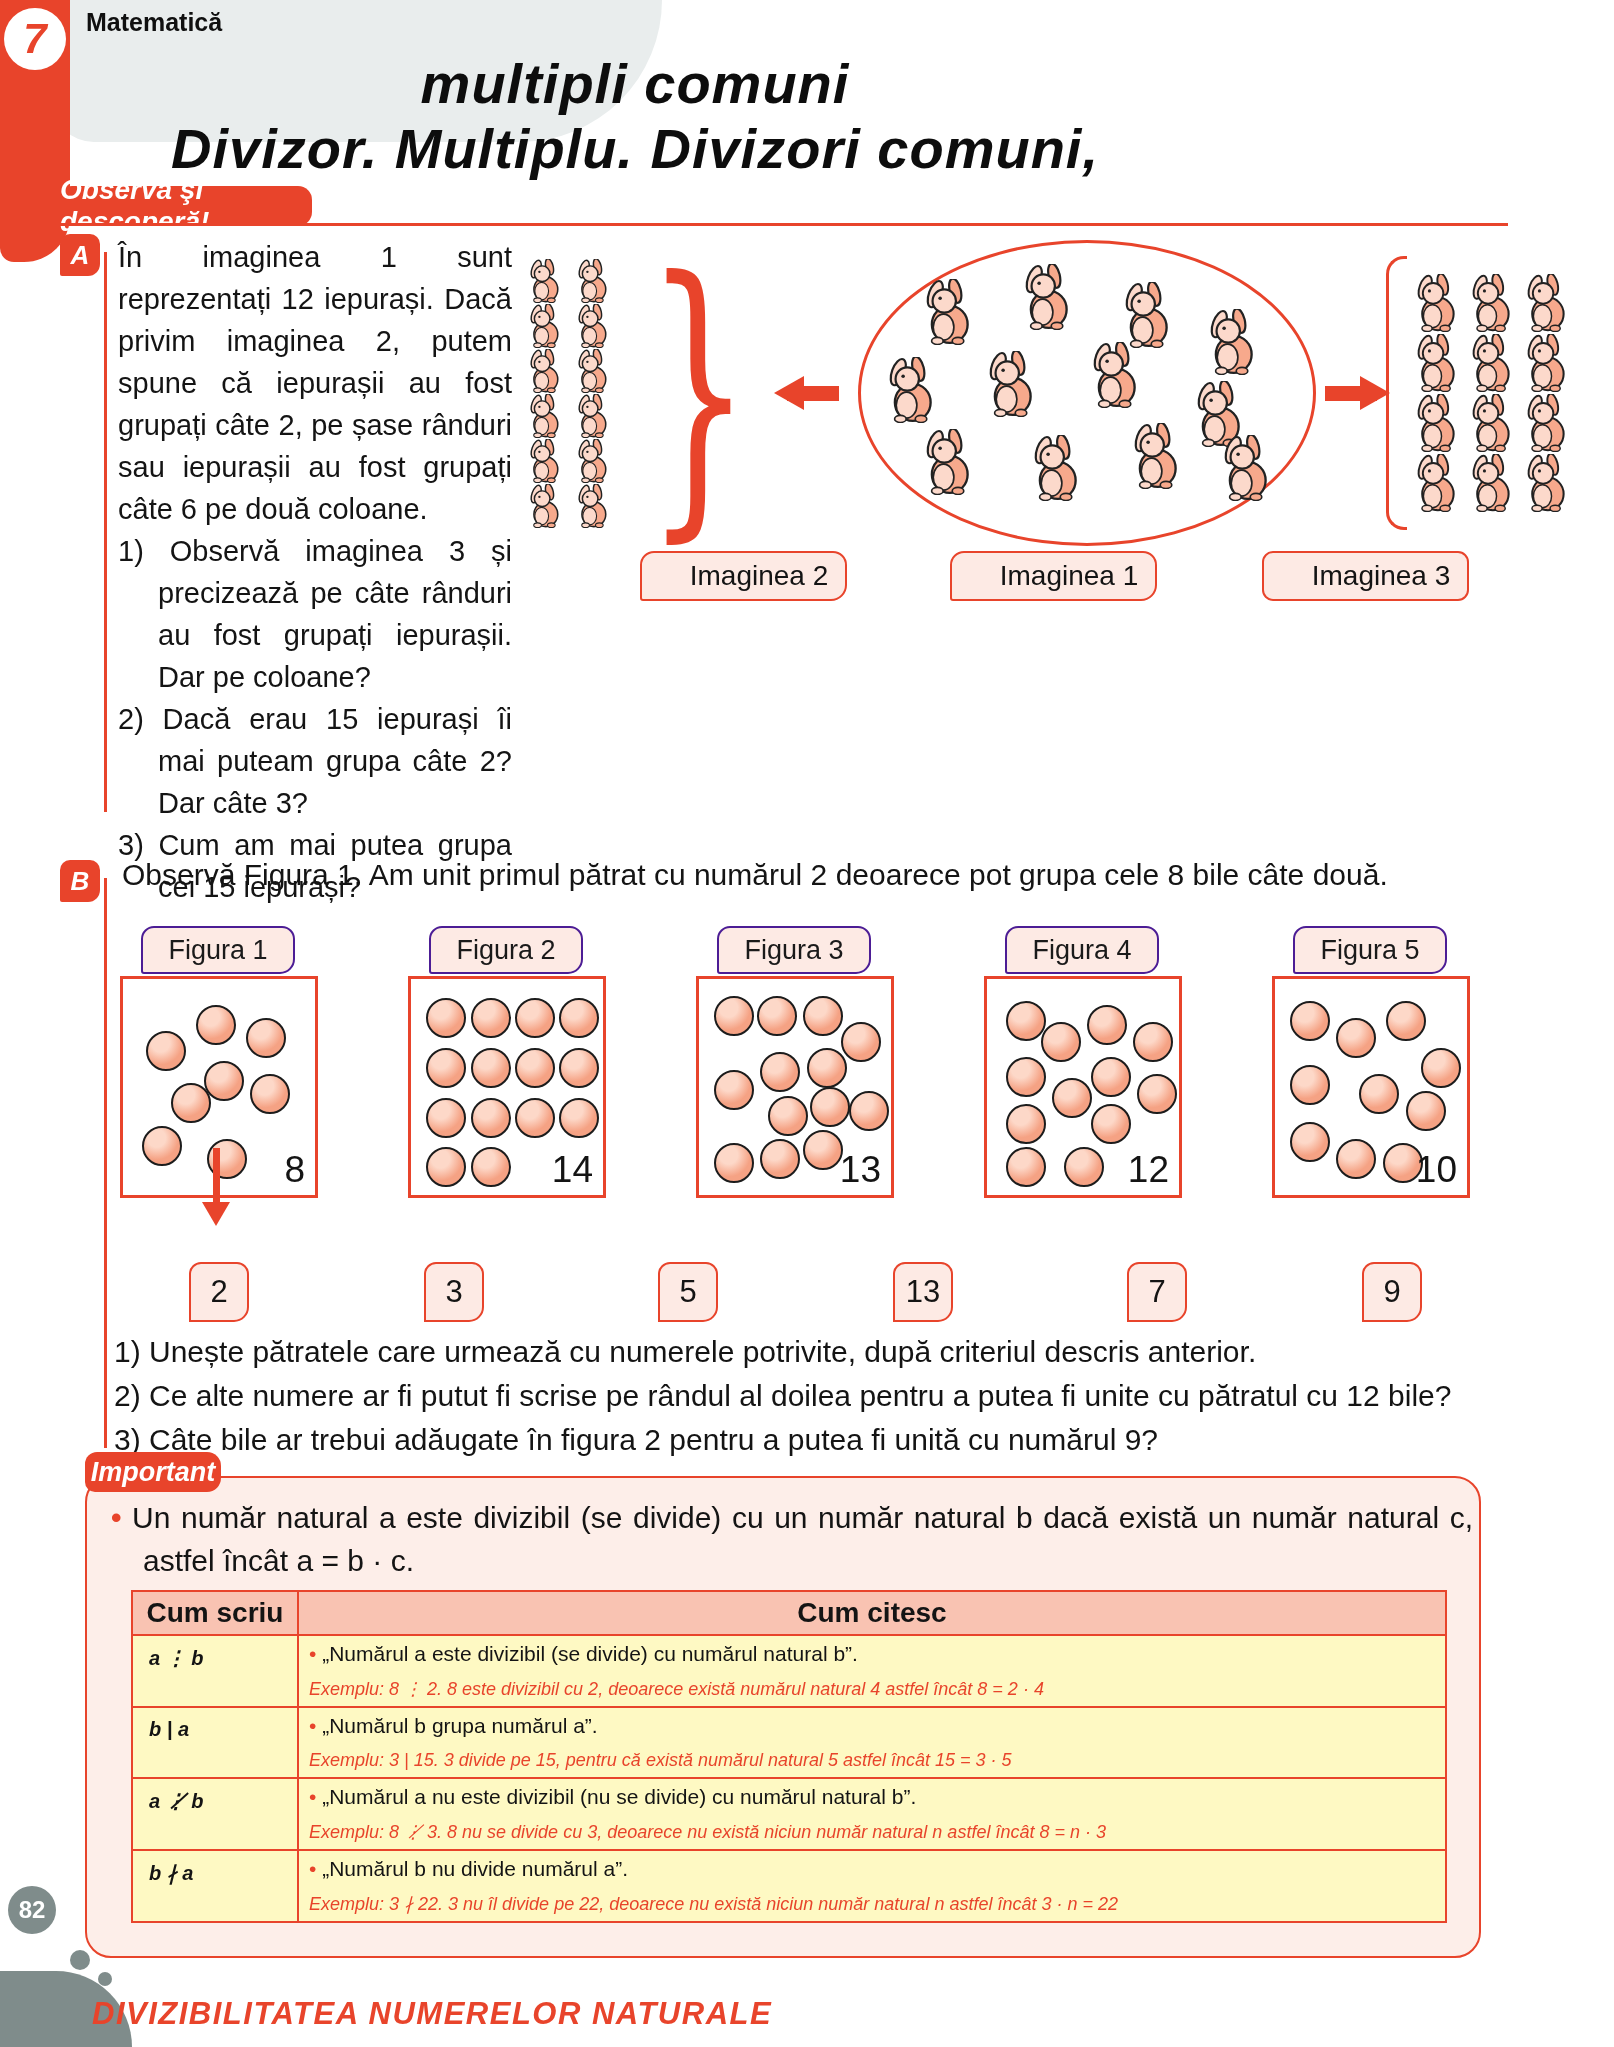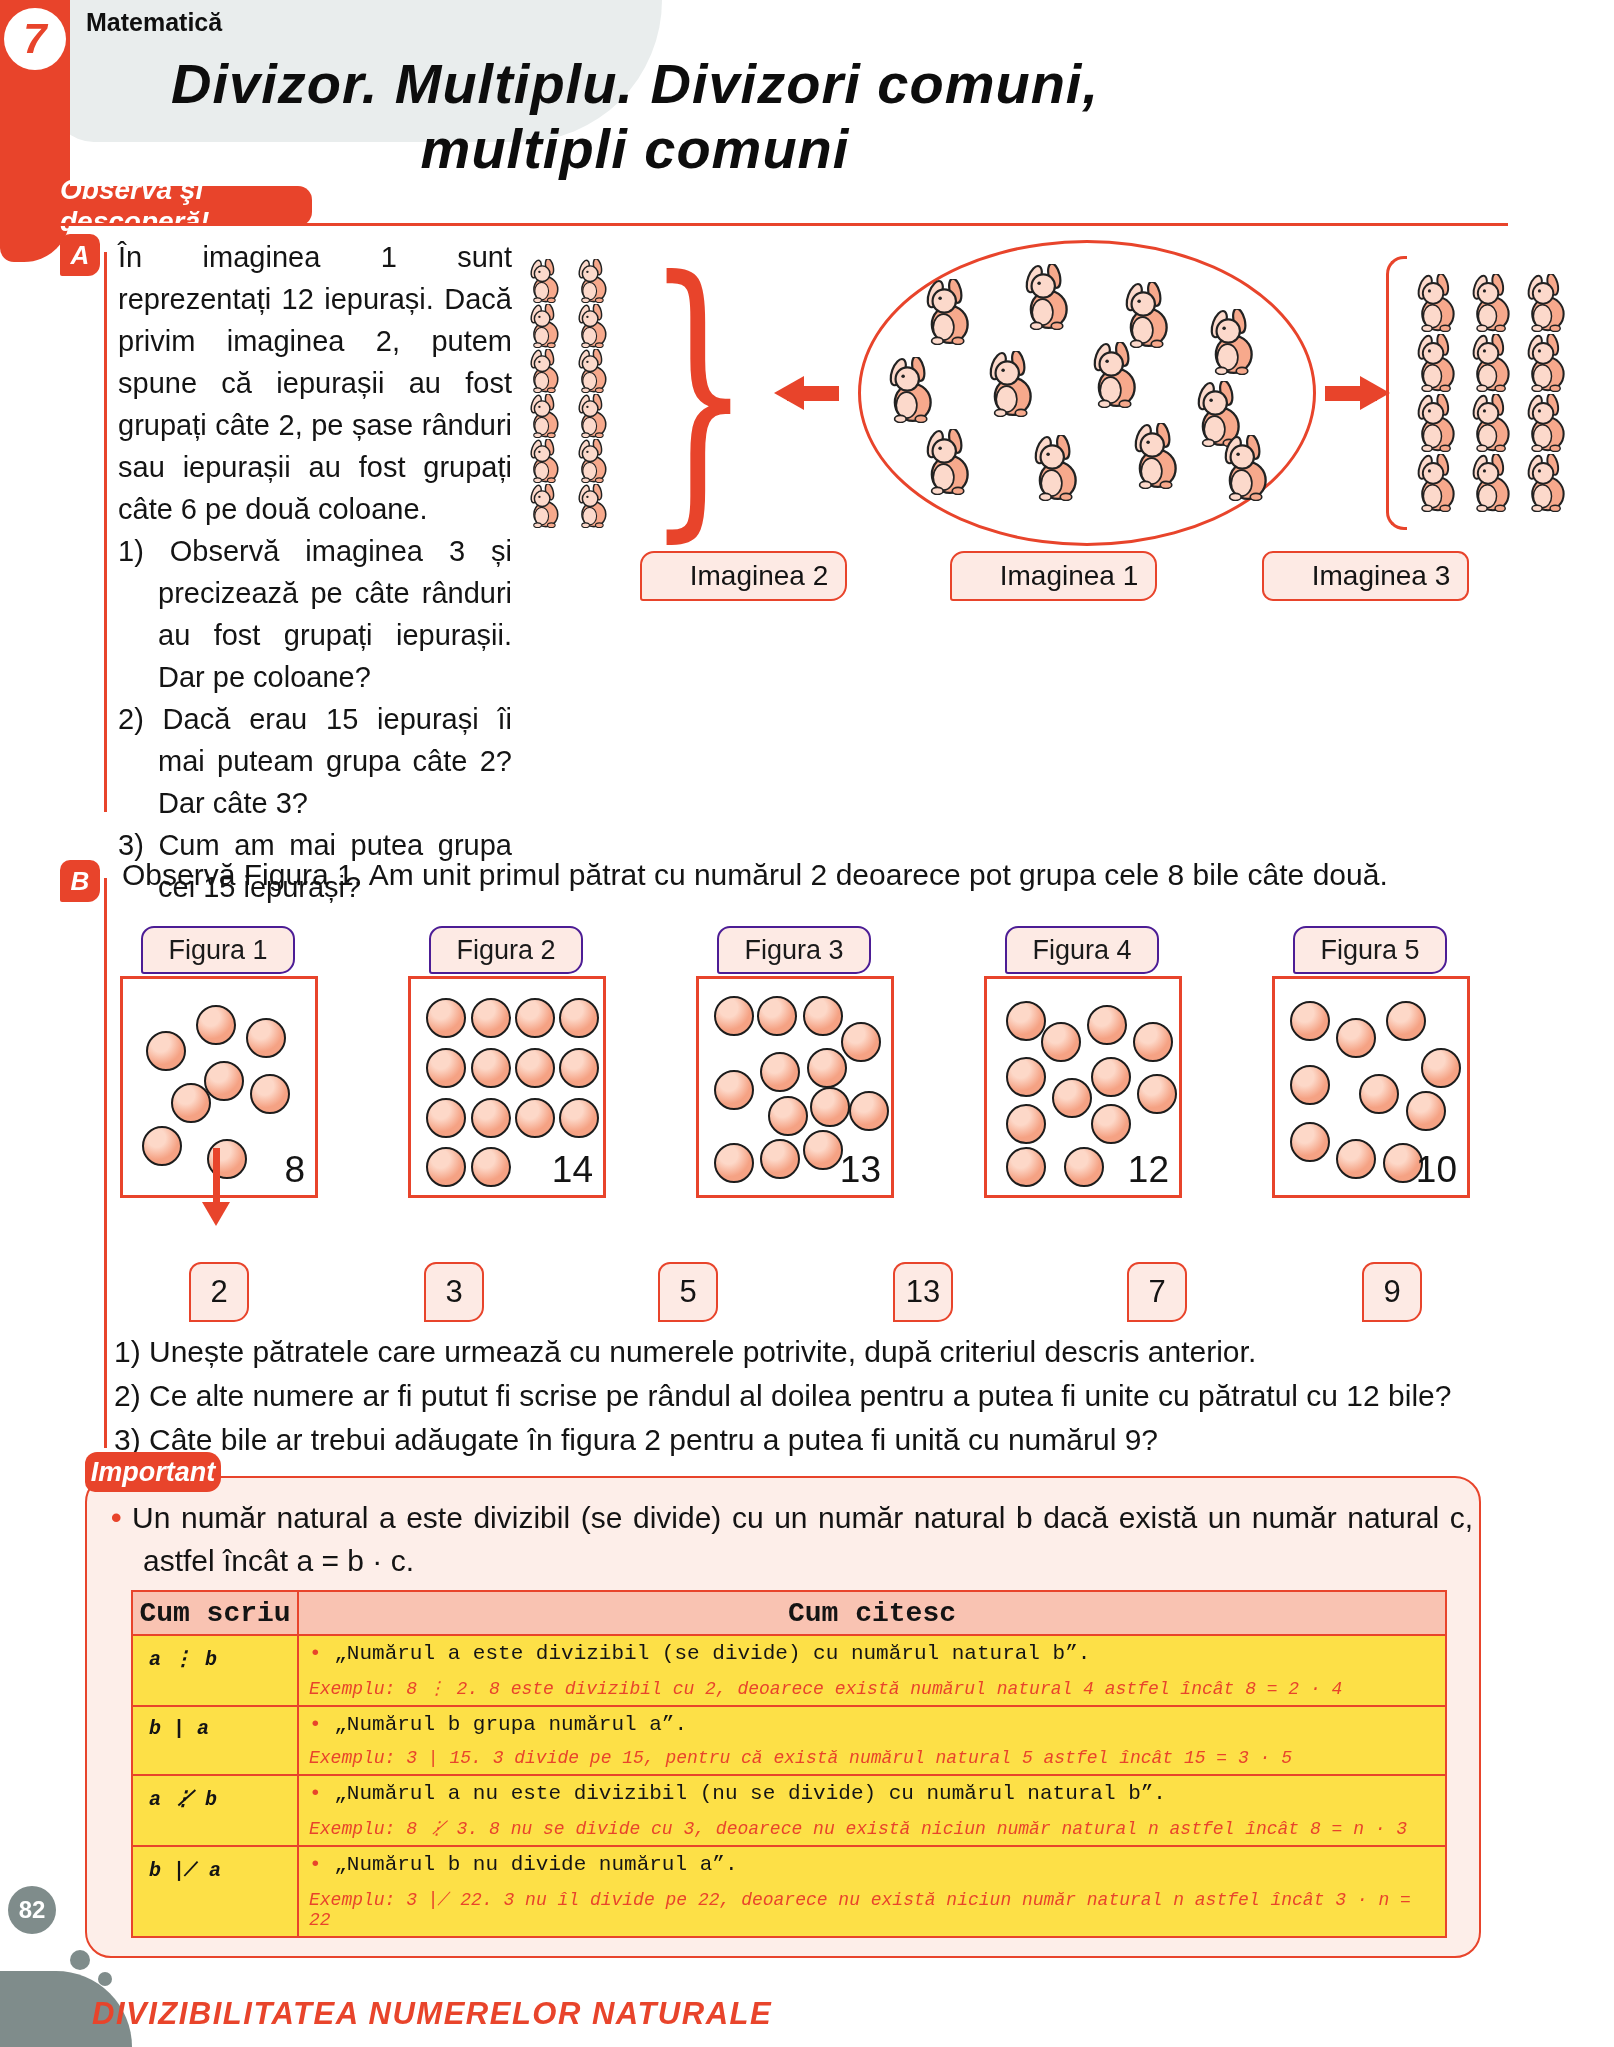--- a/index.html
+++ b/index.html
@@ -80,21 +80,21 @@
   .num-box{width:56px;height:56px;font-size:31px;border-radius:12px 12px 15px 0;top:1262px;}
   .b-questions{position:absolute;top:1330px;left:114px;width:1400px;font-size:30px;line-height:44px;color:#141414;}
 
   
   .important-banner{top:1452px;left:85px;width:136px;height:40px;font-size:27px;z-index:2;}
   .important-panel{position:absolute;top:1476px;left:85px;width:1392px;height:478px;background:#fdeee9;
                    border:2.5px solid #e8442b;border-radius:26px;z-index:1;}
   .bullet-par{position:absolute;top:18px;left:24px;width:1330px;font-size:30px;line-height:43px;
               text-align:justify;padding-left:32px;text-indent:-32px;color:#141414;}
   .bullet-par::before{content:'• ';color:#e8442b;font-weight:bold;}
-  .div-table{position:absolute;top:112px;left:44px;width:1316px;border-collapse:collapse;background:#fde047;font-family:Liberation Mono, monospace;}
+  .div-table{position:absolute;top:112px;left:44px;width:1316px;border-collapse:collapse;background:#fef9c3;}
   .div-table th,.div-table td{border:2px solid #e8442b;}
   .div-table th{background:#f9c3b2;font-size:28px;font-weight:bold;color:#141414;height:40px;text-align:center;}
   .th-scriu{width:162px;}
   .td-notation{font-size:20px;font-weight:bold;font-style:italic;vertical-align:top;
                padding:10px 0 0 16px;color:#141414;}
   .td-read{padding:6px 12px 6px 10px;vertical-align:top;}
   .reading-line{font-size:21px;color:#141414;padding-left:30px;text-indent:-30px;}
   .reading-line::before{content:'•  ';color:#e8442b;}
   .example-line{font-size:18px;font-style:italic;color:#e8442b;margin-top:12px;}
 
@@ -131,22 +131,22 @@
 <div class="page">
 
   <div class="gray-swoosh"></div>
   <div class="corner-red"></div>
   <div class="unit-circle">
     <span class="unit-num">7</span>
   </div>
   <div class="subject-tab">Matematică</div>
 
   <h1 class="title" style="margin:0;">
+    <div>multipli comuni</div>
     <div>Divizor. Multiplu. Divizori comuni,</div>
-    <div>multipli comuni</div>
   </h1>
 
   <div class="banner observa-banner">Observă şi descoperă!</div>
   <div class="banner-line"></div>
 
   <div class="badge badge-a">A</div>
   <div class="vline vline-a"></div>
   <div class="a-text">
     <div>În imaginea 1 sunt reprezentați 12 iepurași. Dacă privim imaginea 2, putem spune că iepurașii au fost grupați câte 2, pe șase rânduri sau iepurașii au fost grupați câte 6 pe două coloane.</div>
     <div id="a-items">

